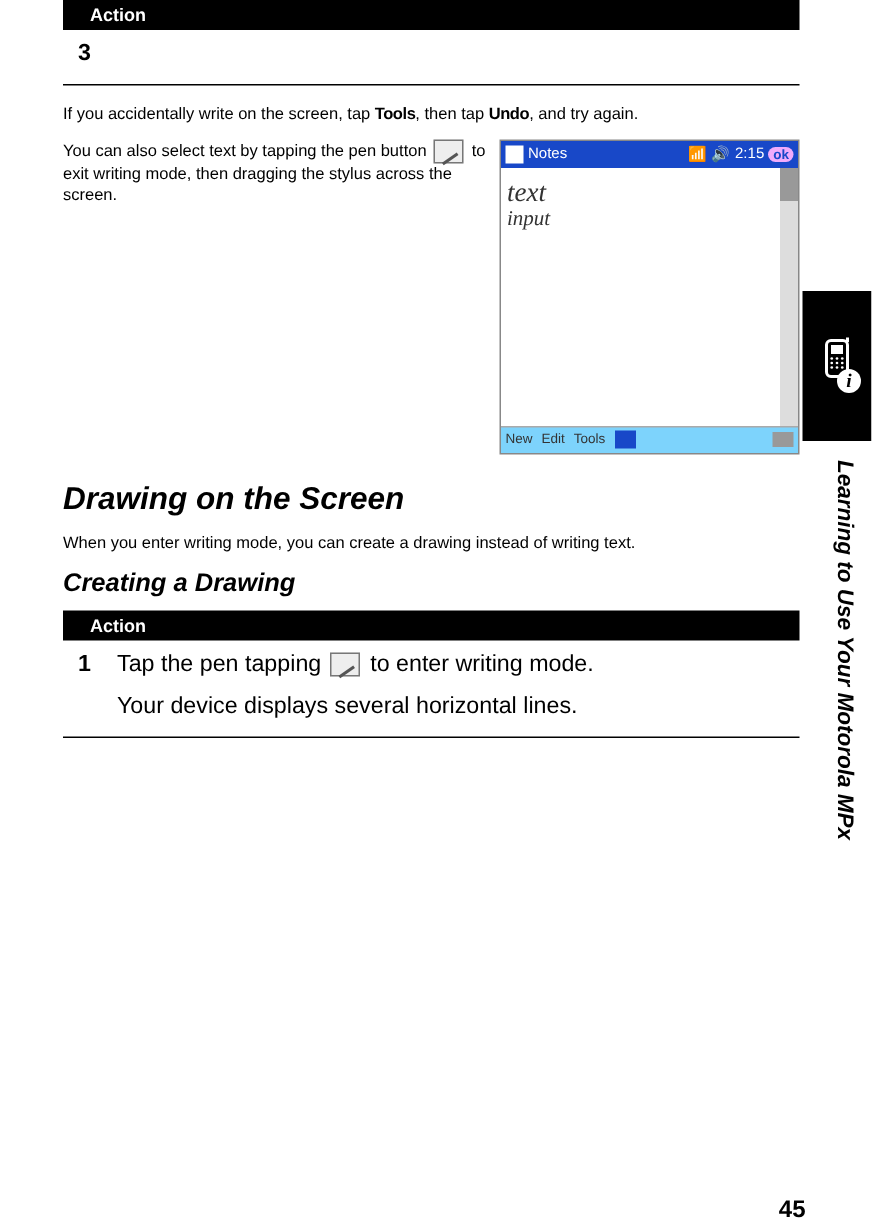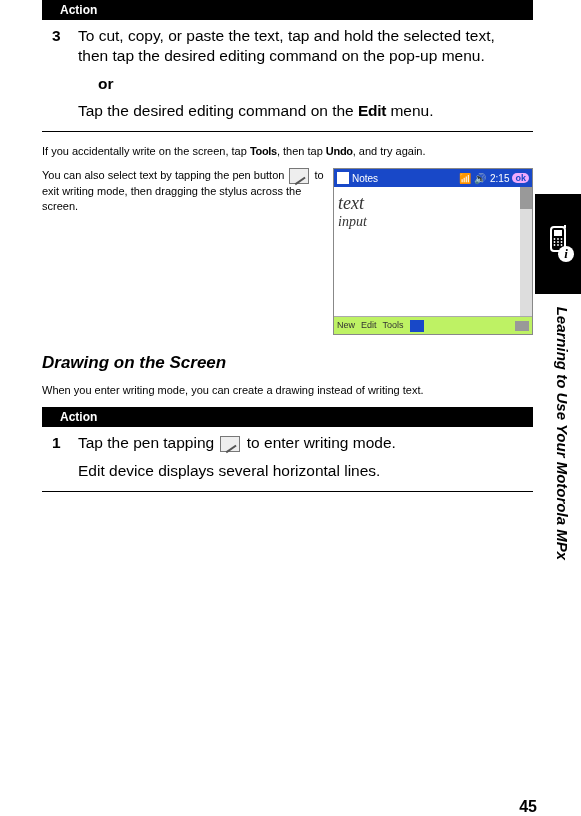--- a/index.html
+++ b/index.html
@@ -71,21 +71,21 @@
     content: "";
     position: absolute;
     left: 4px; top: 11px;
     width: 12px; height: 1.5px;
     background: #555;
     transform: rotate(-35deg);
   }
   .section-h {
     font-weight: bold;
     font-style: italic;
-    font-size: 17px;
+    font-size: 21px;
     margin: 18px 0 10px 0;
   }
   .sub-h {
     font-weight: bold;
     font-style: italic;
     font-size: 17px;
     margin: 10px 0 8px 0;
   }
   .page-number {
     position: absolute;
@@ -118,21 +118,21 @@
     transform: rotate(90deg);
     transform-origin: right top;
     font-weight: bold;
     font-style: italic;
     font-size: 15px;
     white-space: nowrap;
   }
   
   .screenshot {
     width: 200px;
-    height: 167px;
+    height: 210px;
     border: 1px solid #888;
     background: #fff;
     font-size: 10px;
     display: flex;
     flex-direction: column;
   }
   .ss-titlebar {
     background: #1848c8;
     color: #fff;
     display: flex;
@@ -162,21 +162,21 @@
   .ss-scrollthumb {
     position: absolute;
     right: -12px; top: 0;
     width: 12px; height: 22px;
     background: #999;
   }
   .ss-body .hw1 { font-size: 18px; }
   .ss-body .hw2 { font-size: 14px; }
   .ss-bottom {
     height: 18px;
-    background: #bef264;
+    background: #7dd3fc;
     display: flex;
     align-items: center;
     justify-content: space-between;
     padding: 0 3px;
     border-top: 1px solid #aaa;
     font-size: 9px;
     color: #333;
   }
   .ss-bottom .pen {
     width: 14px; height: 12px; background: #1848c8;
@@ -209,25 +209,20 @@
 </svg>
 
 <div class="vtext">Learning to Use Your Motorola MPx</div>
 
 <div class="page">
 
   <div class="action-header">Action</div>
 
   <div class="step-row">
     <div class="step-num">3</div>
-    <div class="step-text">
-      <span>To cut, copy, or paste the text, tap and hold the selected text, then tap the desired editing command on the pop-up menu.</span>
-      <span class="or-text" style="margin-left:20px;">or</span>
-      <span>Tap the desired editing command on the </span><span class="bold-alt">Edit</span><span> menu.</span>
-    </div>
   </div>
 
   <hr class="step-divider">
 
   <p class="para" style="padding-right: 50px;">
     <span>If you accidentally write on the screen, tap </span><span class="bold-alt">Tools</span><span>, then tap </span><span class="bold-alt">Undo</span><span>, and try again.</span>
   </p>
 
   <div class="row-with-fig">
     <p class="para">
@@ -261,29 +256,30 @@
         </span>
         <span class="kbd"></span>
       </div>
     </div>
   </div>
 
   <h2 class="section-h">Drawing on the Screen</h2>
 
   <p class="para">When you enter writing mode, you can create a drawing instead of writing text.</p>
 
+  <h3 class="sub-h">Creating a Drawing</h3>
 
   <div class="action-header">Action</div>
 
   <div class="step-row">
     <div class="step-num">1</div>
     <div class="step-text">
       <span>Tap the pen tapping </span><span class="pen-icon"></span><span> to enter writing mode.</span>
       <div style="height:8px;"></div>
-      <span>Edit device displays several horizontal lines.</span>
+      <span>Your device displays several horizontal lines.</span>
     </div>
   </div>
 
   <hr class="step-divider">
 
 </div>
 
 <div class="page-number">45</div>
 
 </body></html>

